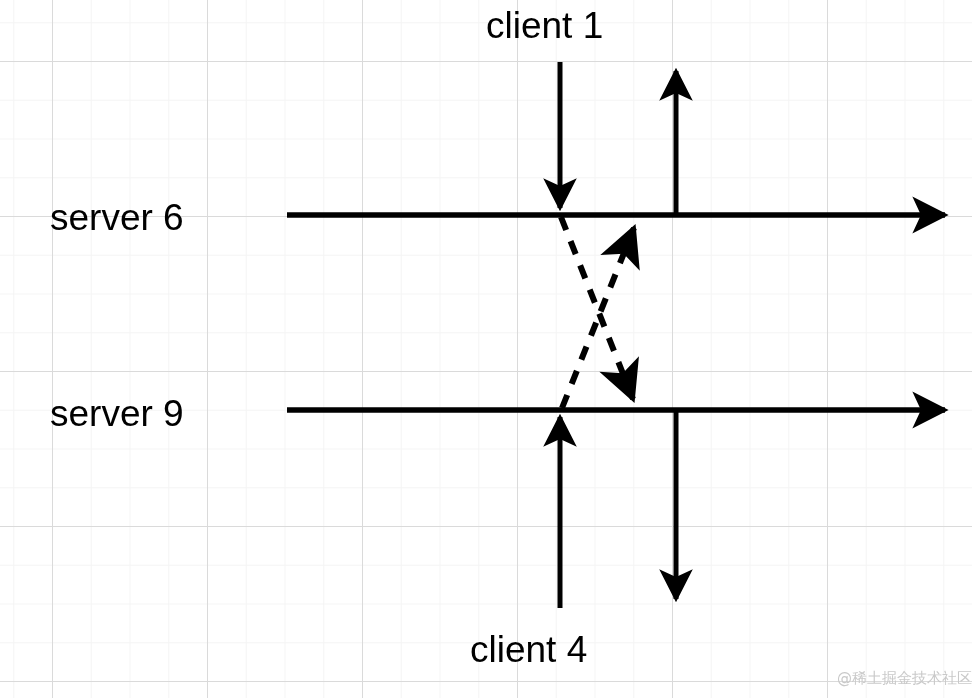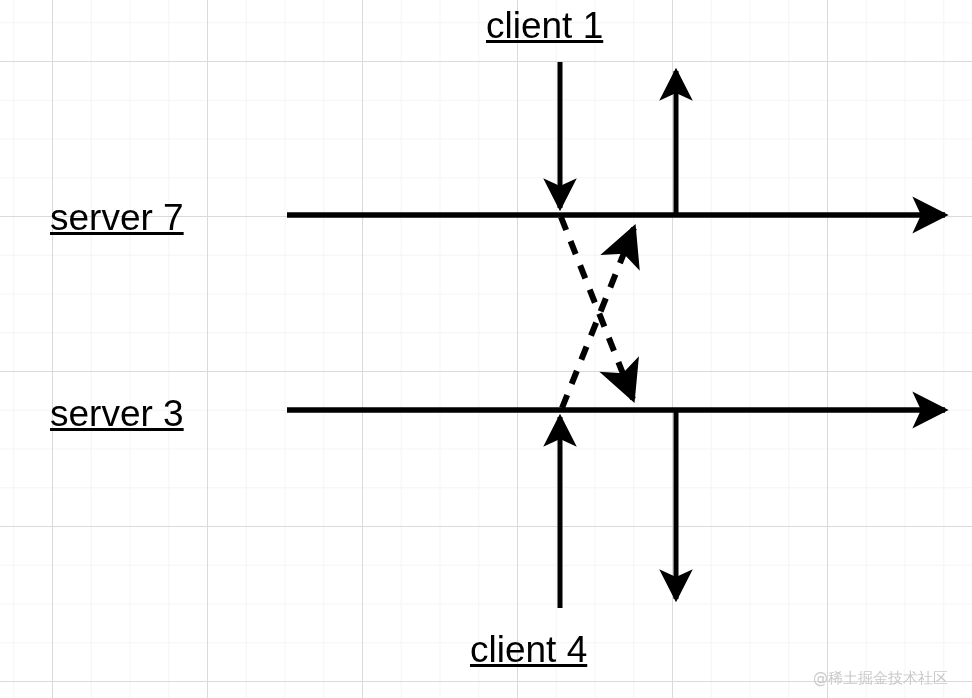--- a/index.html
+++ b/index.html
@@ -39,29 +39,28 @@
     height: 698px;
   }
   .lbl {
     position: absolute;
     color: #000000;
     font-family: "Liberation Sans", sans-serif;
     font-size: 37px;
     line-height: 1;
     white-space: nowrap;
     letter-spacing: 0px;
-    text-decoration: underline;
   }
   #label-server-1 { left: 50px;  top: 199px; }
   #label-server-2 { left: 50px;  top: 395px; }
   #label-client-1 { left: 486px; top: 7px;   }
   #label-client-2 { left: 470px; top: 631px; }
   #watermark {
     position: absolute;
-    right: 24px;
+    right: 0;
     bottom: 12px;
     color: #c9c9c9;
     font-family: "DejaVu Sans", sans-serif;
     font-size: 15px;
     line-height: 1;
     white-space: nowrap;
     user-select: none;
   }
 </style>
 </head>
@@ -89,23 +88,23 @@
 
     <line x1="560" y1="608" x2="560" y2="417" stroke="#000000" stroke-width="5" marker-end="url(#arrow-solid)"></line>
 
     <line x1="676" y1="410" x2="676" y2="599" stroke="#000000" stroke-width="5" marker-end="url(#arrow-solid)"></line>
 
     <line x1="561" y1="217" x2="633" y2="399" stroke="#000000" stroke-width="6" stroke-dasharray="14 12" marker-end="url(#arrow-dashed)"></line>
 
     <line x1="562" y1="408" x2="634" y2="228" stroke="#000000" stroke-width="6" stroke-dasharray="14 12" marker-end="url(#arrow-dashed)"></line>
   </svg>
 
-  <div class="lbl" id="label-server-1">server 7</div>
+  <div class="lbl" id="label-server-1">server 6</div>
 
-  <div class="lbl" id="label-server-2">server 3</div>
+  <div class="lbl" id="label-server-2">server 9</div>
 
   <div class="lbl" id="label-client-1">client 1</div>
 
   <div class="lbl" id="label-client-2">client 4</div>
 
   <div id="watermark">@稀土掘金技术社区</div>
 
 </div>
 
 </body></html>

